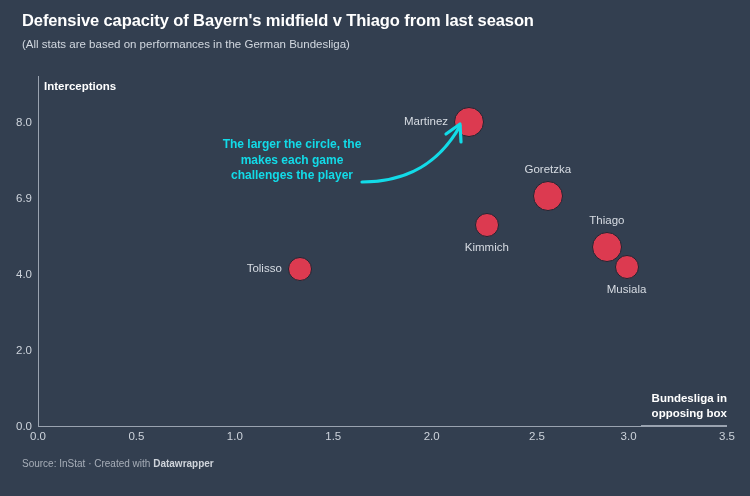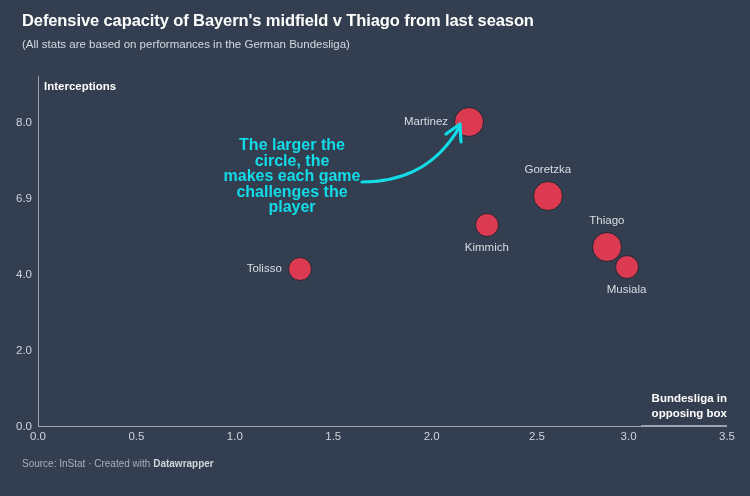--- a/index.html
+++ b/index.html
@@ -124,21 +124,21 @@
     white-space: nowrap;
   }
 
   
   .annotation {
     position: absolute;
     left: 222px;
     top: 137px;
     width: 140px;
     text-align: center;
-    font-size: 16px;
+    font-size: 12px;
     font-weight: bold;
     line-height: 15.5px;
     color: #12dbe8;
   }
   .arrow-svg {
     position: absolute;
     left: 360px;
     top: 108px;
     width: 120px;
     height: 82px;

